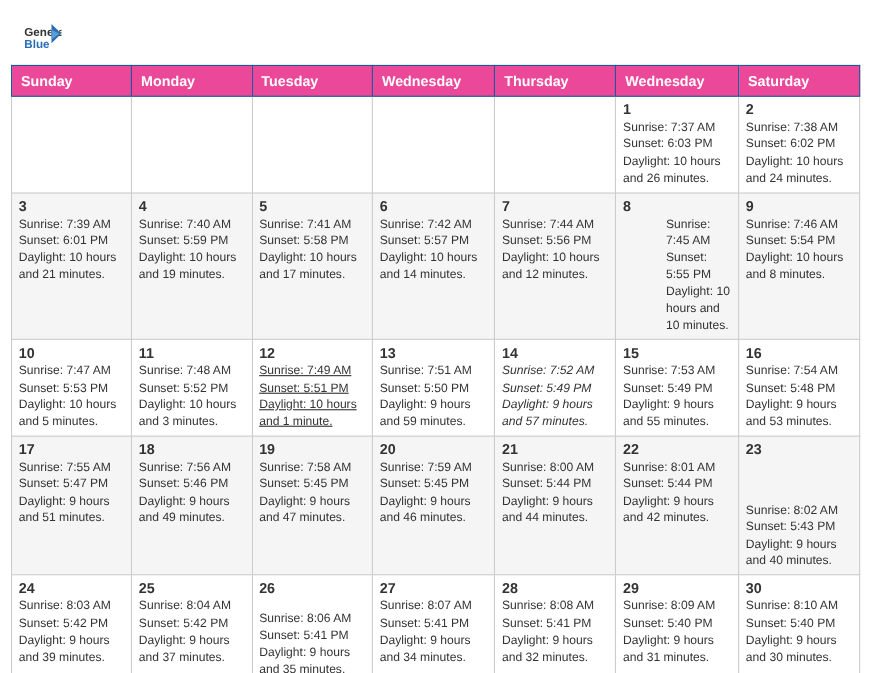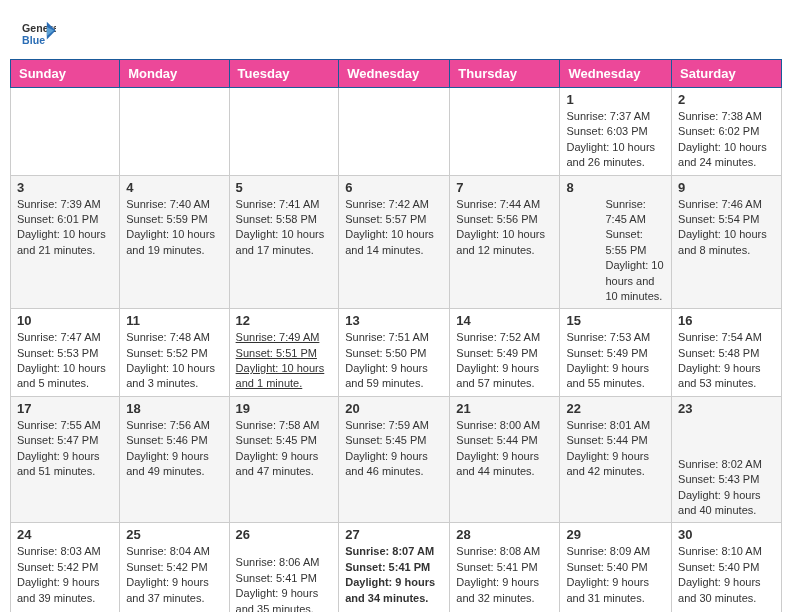--- a/index.html
+++ b/index.html
@@ -192,21 +192,21 @@
 Daylight: 10 hours and 1 minute.</div>
         </td>
         <td>
           <span class="day-number">13</span>
           <div class="day-info" style="white-space: pre-line;">Sunrise: 7:51 AM
 Sunset: 5:50 PM
 Daylight: 9 hours and 59 minutes.</div>
         </td>
         <td>
           <span class="day-number">14</span>
-          <div class="day-info" style="white-space: pre-line;">Sunrise: 7:52 AM
+          <div class="day-info" style="white-space: pre-line; font-style: italic;">Sunrise: 7:52 AM
 Sunset: 5:49 PM
 Daylight: 9 hours and 57 minutes.</div>
         </td>
         <td>
           <span class="day-number">15</span>
           <div class="day-info" style="white-space: pre-line;">Sunrise: 7:53 AM
 Sunset: 5:49 PM
 Daylight: 9 hours and 55 minutes.</div>
         </td>
         <td>
@@ -274,21 +274,21 @@
 Daylight: 9 hours and 37 minutes.</div>
         </td>
         <td>
           <span class="day-number">26</span>
           <div class="day-info" style="white-space: pre-line; margin-top: 13px;">Sunrise: 8:06 AM
 Sunset: 5:41 PM
 Daylight: 9 hours and 35 minutes.</div>
         </td>
         <td>
           <span class="day-number">27</span>
-          <div class="day-info" style="white-space: pre-line; font-weight: bold;">Sunrise: 8:07 AM
+          <div class="day-info" style="white-space: pre-line;">Sunrise: 8:07 AM
 Sunset: 5:41 PM
 Daylight: 9 hours and 34 minutes.</div>
         </td>
         <td>
           <span class="day-number">28</span>
           <div class="day-info" style="white-space: pre-line;">Sunrise: 8:08 AM
 Sunset: 5:41 PM
 Daylight: 9 hours and 32 minutes.</div>
         </td>
         <td>

